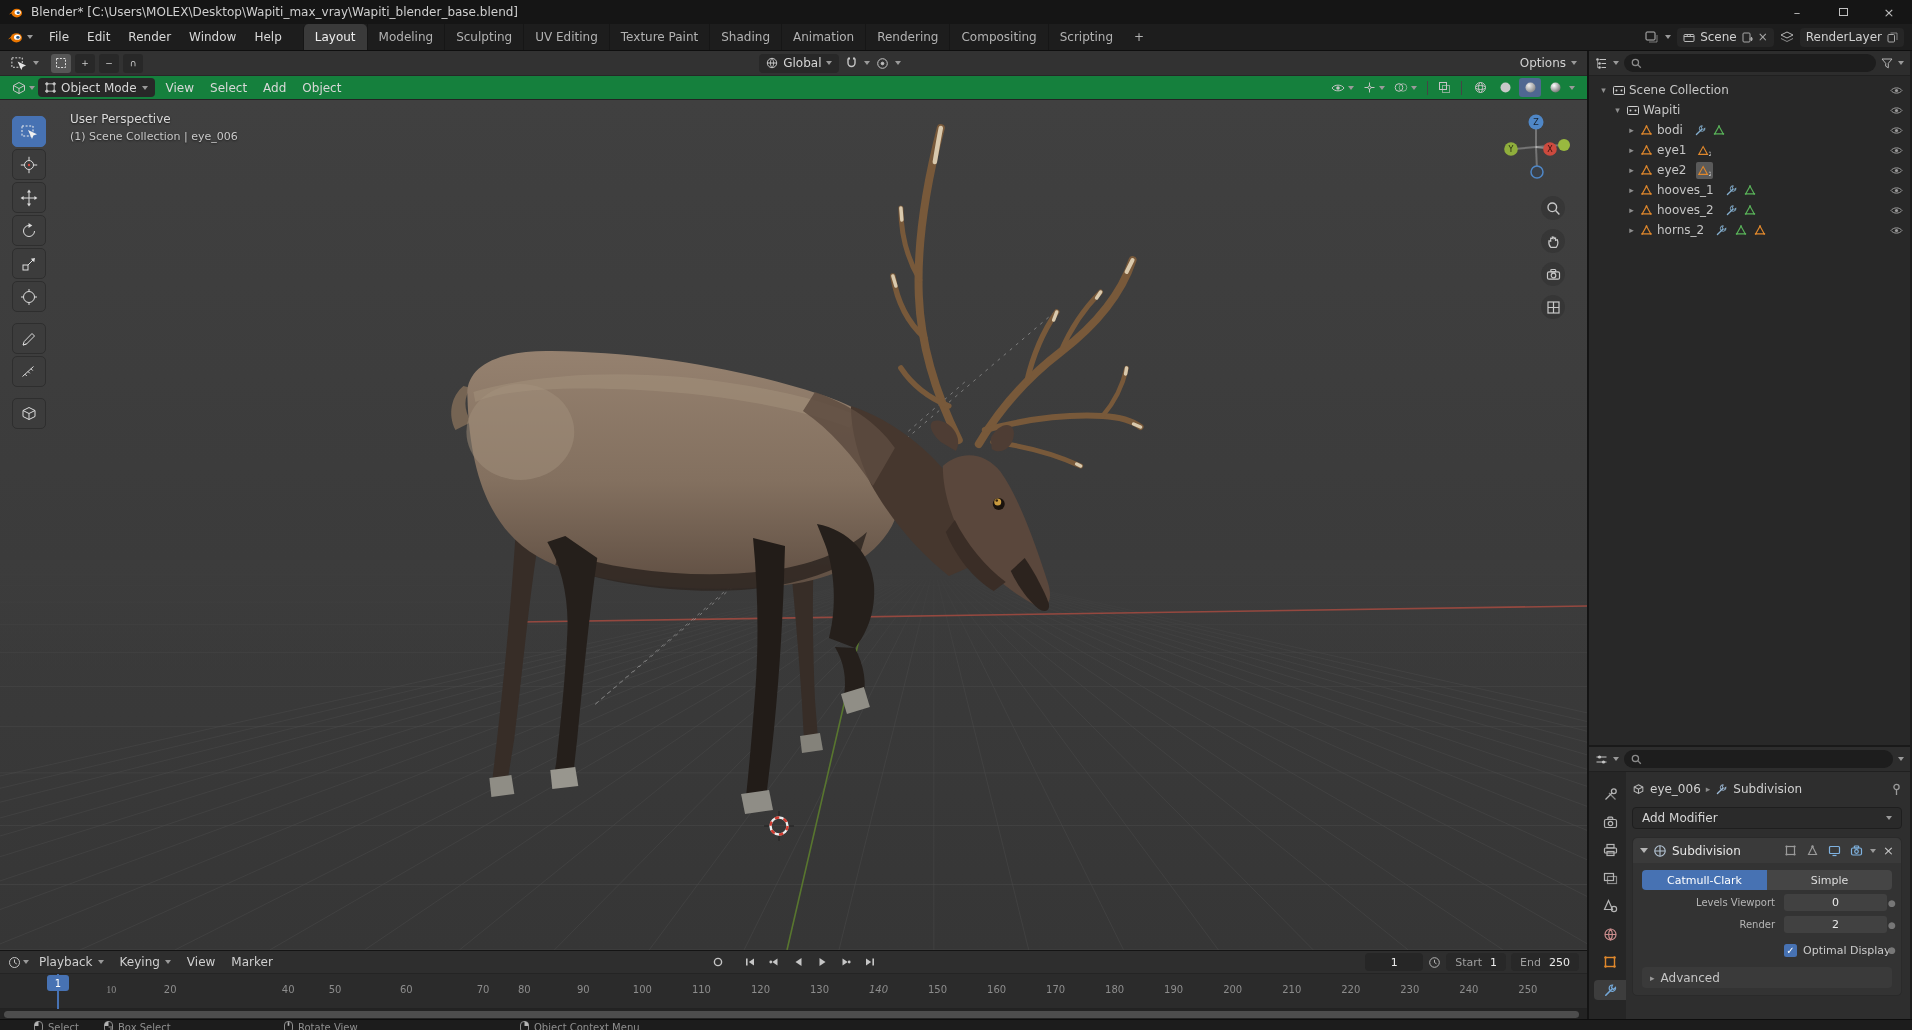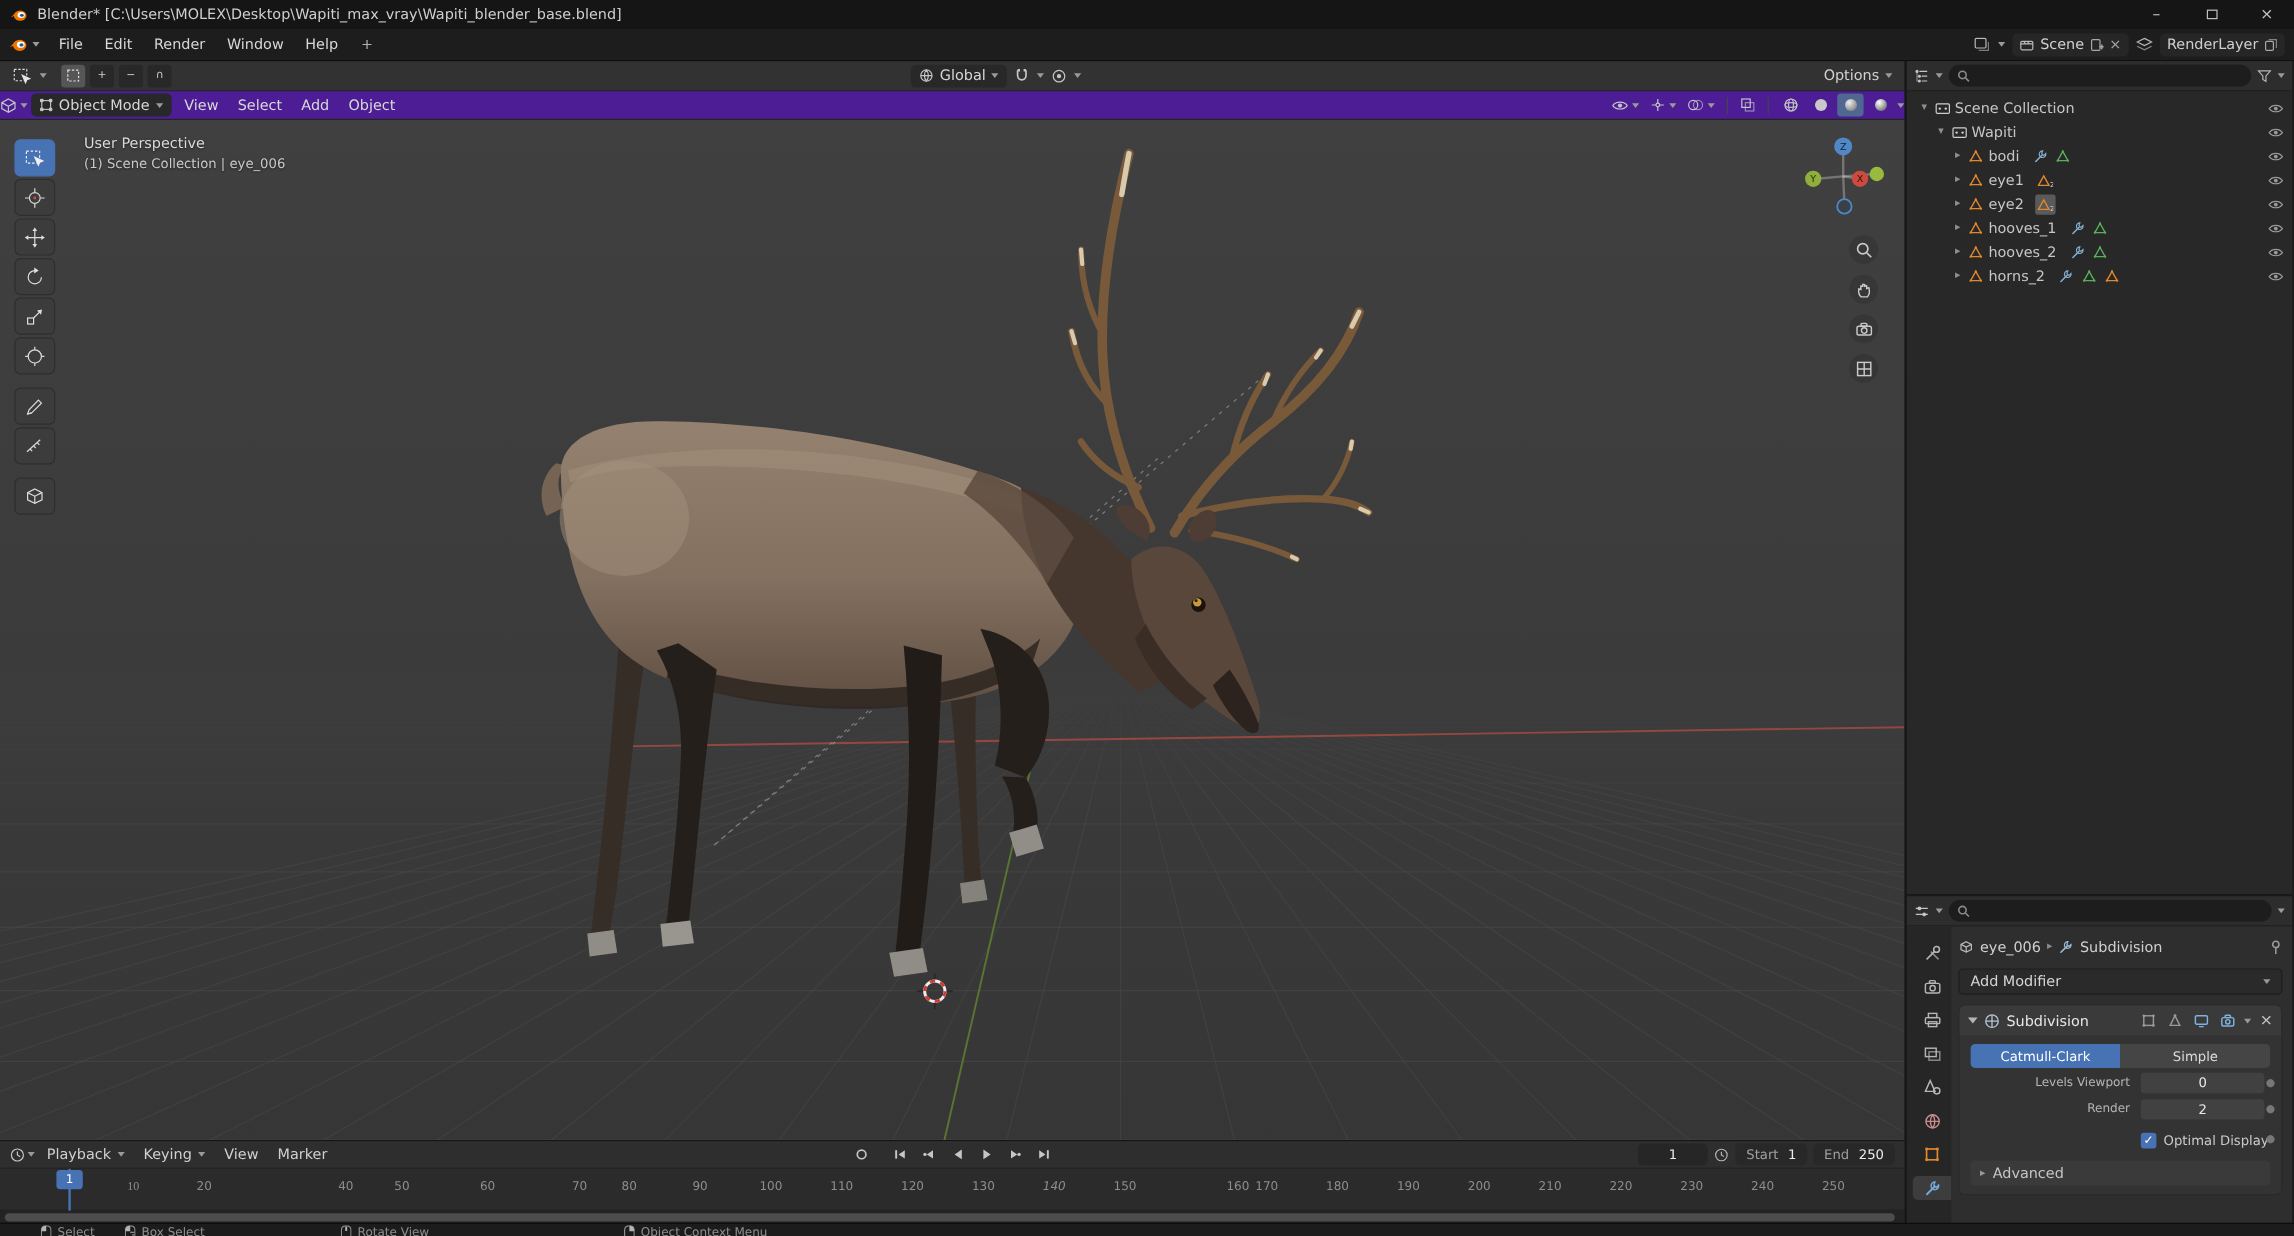--- a/index.html
+++ b/index.html
@@ -26,21 +26,21 @@
 .db-field{height:19px;background:#262626;border-radius:4px;display:flex;align-items:center;gap:5px;padding:0 6px;color:#d0d0d0;}
 .chv{width:0;height:0;border-left:3.5px solid transparent;border-right:3.5px solid transparent;border-top:4px solid #9a9a9a;display:inline-block;}
 
 
 .main-row{display:flex;height:968px;}
 .left-col{width:1589px;display:flex;flex-direction:column;border-right:2px solid #141414;}
 .right-col{width:321px;display:flex;flex-direction:column;background:#282828;}
 
 
 .tool-header{height:25px;background:#323232;border-bottom:1px solid #272727;display:flex;align-items:center;padding:0 7px;gap:3px;}
-.vp-header{height:24px;background:#4c1d95;border-bottom:1px solid #232323;display:flex;align-items:center;padding:0 0;gap:3px;}
+.vp-header{height:24px;background:#15803d;border-bottom:1px solid #232323;display:flex;align-items:center;padding:0 12px;gap:3px;}
 .hbtn{display:flex;align-items:center;justify-content:center;height:19px;padding:0 3px;border-radius:3px;gap:3px;}
 .mini{width:20px;height:19px;background:#282828;border-radius:3px;display:flex;align-items:center;justify-content:center;margin-right:1px;color:#cfcfcf;font-size:9px;}
 .mini.pressed{background:#565656;}
 .dd-field{height:19px;background:#282828;border-radius:4px;display:flex;align-items:center;gap:5px;padding:0 7px;color:#d6d6d6;}
 .spacer{flex:1;}
 .vp-menus{display:flex;}
 .vp-menus .menu-item{padding:0 8px;}
 .sph{width:22px;height:19px;border-radius:3px;display:flex;align-items:center;justify-content:center;}
 .sph.active{background:#4f6791;}
 .sep-v{width:1px;height:14px;background:#454545;margin:0 4px;}
@@ -162,20 +162,32 @@
           </svg>
       </span>
       <span class="chv"></span>
     </div>
     <div id="topbar-menus">
         <span class="menu-item">File</span>
         <span class="menu-item">Edit</span>
         <span class="menu-item">Render</span>
         <span class="menu-item">Window</span>
         <span class="menu-item">Help</span>
+      </div>
+    <div id="workspace-tabs">
+        <span class="ws-tab active">Layout</span>
+        <span class="ws-tab">Modeling</span>
+        <span class="ws-tab">Sculpting</span>
+        <span class="ws-tab">UV Editing</span>
+        <span class="ws-tab">Texture Paint</span>
+        <span class="ws-tab">Shading</span>
+        <span class="ws-tab">Animation</span>
+        <span class="ws-tab">Rendering</span>
+        <span class="ws-tab">Compositing</span>
+        <span class="ws-tab">Scripting</span>
       </div>
     <span class="ws-add">+</span>
     <div class="topbar-right">
       <span>
           <svg width="14" height="13" viewBox="0 0 14 13" fill="none" stroke="#b9b9b9">
             <rect x="1" y="1" width="9" height="8" rx="1"></rect>
             <path d="M4,11 H12 V4" opacity=".6"></path>
           </svg>
         </span>
       <span class="chv"></span>
@@ -735,21 +747,21 @@
             <span class="tick" style="left: 406.277px;">60</span>
             <span class="tick" style="left: 483px;">70</span>
             <span class="tick" style="left: 524.337px;">80</span>
             <span class="tick" style="left: 583.367px;">90</span>
             <span class="tick" style="left: 642.397px;">100</span>
             <span class="tick" style="left: 701.427px;">110</span>
             <span class="tick" style="left: 760.457px;">120</span>
             <span class="tick" style="left: 819.487px;">130</span>
             <span class="tick" style="left: 878.517px; font-style: italic;">140</span>
             <span class="tick" style="left: 937.547px;">150</span>
-            <span class="tick" style="left: 996.577px; margin-left: 35px;">160</span>
+            <span class="tick" style="left: 996.577px;">160</span>
             <span class="tick" style="left: 1055.61px;">170</span>
             <span class="tick" style="left: 1114.64px;">180</span>
             <span class="tick" style="left: 1173.67px;">190</span>
             <span class="tick" style="left: 1232.7px;">200</span>
             <span class="tick" style="left: 1291.73px;">210</span>
             <span class="tick" style="left: 1350.76px;">220</span>
             <span class="tick" style="left: 1409.79px;">230</span>
             <span class="tick" style="left: 1468.82px;">240</span>
             <span class="tick" style="left: 1527.85px;">250</span>
           </div>

